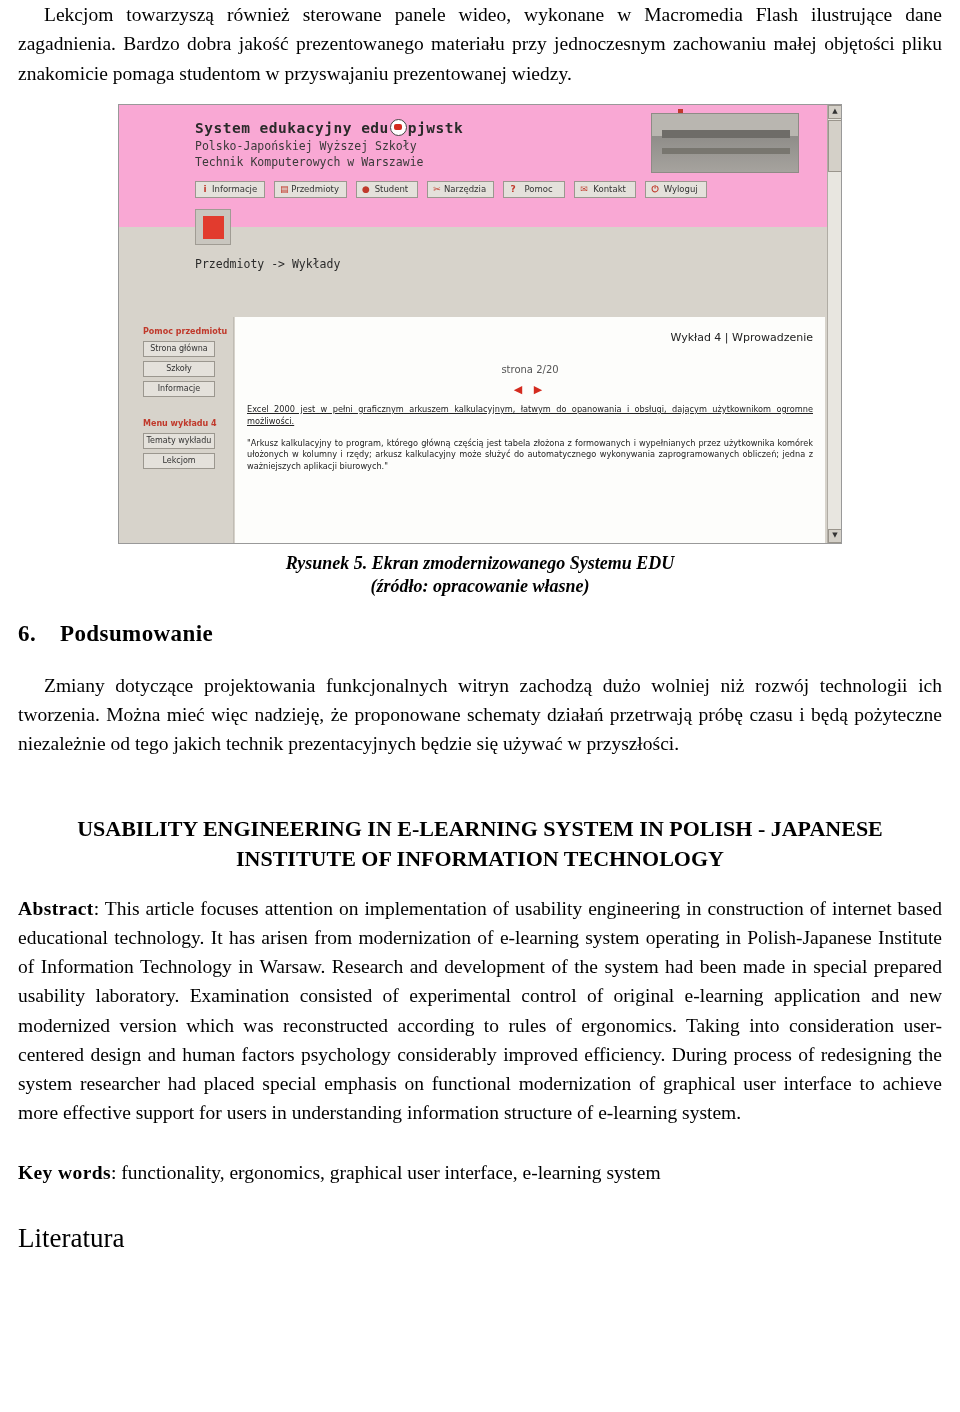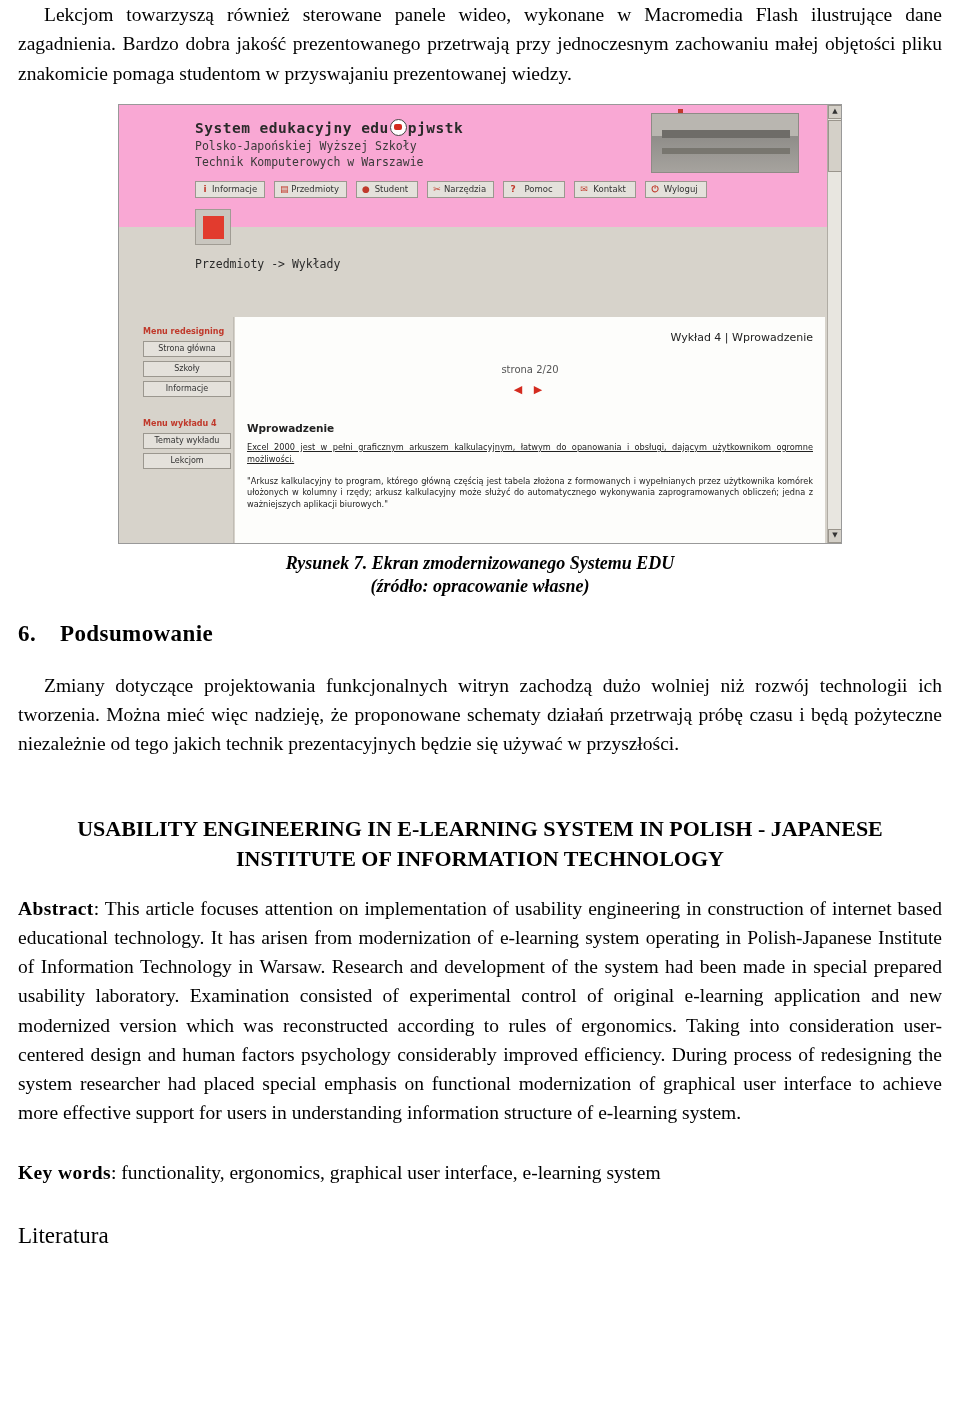--- a/index.html
+++ b/index.html
@@ -260,21 +260,21 @@
     border-right: 1px solid #c0bcb4;
   }
   .ss-lmenu-title {
     font-size: 8px;
     color: #c0392b;
     font-weight: bold;
     margin: 10px 0 5px 10px;
     font-family: "DejaVu Sans", sans-serif;
   }
   .ss-lbtn {
-    width: 88px;
+    width: 72px;
     height: 16px;
     margin: 4px auto 4px 10px;
     background: #e4e1db;
     border: 1px solid #9b978f;
     box-sizing: border-box;
     font-size: 8px;
     line-height: 14px;
     text-align: center;
     color: #333;
     font-family: "DejaVu Sans", sans-serif;
@@ -374,32 +374,32 @@
     letter-spacing: 0.4px;
   }
   .keywords {
     font-size: 19.5px;
     line-height: 1.5;
     margin-top: 30px;
   }
   h2.literatura {
     font-family: "Liberation Serif", serif;
     font-weight: normal;
-    font-size: 23px;
+    font-size: 27px;
     margin: 36px 0 0 0;
   }
   .gap-24 { height: 24px; }
 </style>
 </head>
 <body>
 
 <div class="page">
   <div class="content">
 
-    <p class="body indent top-para">Lekcjom towarzyszą również sterowane panele wideo, wykonane w Macromedia Flash ilustrujące dane zagadnienia. Bardzo dobra jakość prezentowanego przetrwają przy jednoczesnym zachowaniu małej objętości pliku znakomicie pomaga studentom w przyswajaniu prezentowanej wiedzy.</p>
+    <p class="body indent top-para">Lekcjom towarzyszą również sterowane panele wideo, wykonane w Macromedia Flash ilustrujące dane zagadnienia. Bardzo dobra jakość prezentowanego materiału przy jednoczesnym zachowaniu małej objętości pliku znakomicie pomaga studentom w przyswajaniu prezentowanej wiedzy.</p>
 
     <div class="figure-wrap">
       <div class="screenshot">
 
         <div class="ss-inner">
 
           <div class="ss-header">
             <div class="ss-title">
               <span>System edukacyjny edu</span><span class="dot"></span><span>pjwstk</span>
             </div>
@@ -418,51 +418,50 @@
               <div class="ss-navbtn"><span class="glyph">⏻</span><span>Wyloguj</span></div>
             </div>
 
             <div class="ss-logo-sq"></div>
           </div>
 
           <div class="ss-breadcrumb">Przedmioty -&gt; Wykłady</div>
 
 
           <div class="ss-left">
-            <div class="ss-lmenu-title">Menu redesigning</div>
+            <div class="ss-lmenu-title">Pomoc przedmiotu</div>
             <div class="ss-lbtn">Strona główna</div>
             <div class="ss-lbtn">Szkoły</div>
             <div class="ss-lbtn">Informacje</div>
             <div class="ss-lmenu-title" style="margin-top:22px;">Menu wykładu 4</div>
             <div class="ss-lbtn">Tematy wykładu</div>
             <div class="ss-lbtn">Lekcjom</div>
           </div>
 
           <div class="ss-main">
             <div class="ss-lect-title">Wykład 4 | Wprowadzenie</div>
             <div class="ss-page-no">strona 2/20</div>
             <div class="ss-arrows">◀ ▶</div>
-            <div class="ss-sec-head">Wprowadzenie</div>
             <div class="ss-para">Excel 2000 jest w pełni graficznym arkuszem kalkulacyjnym, łatwym do opanowania i obsługi, dającym użytkownikom ogromne możliwości.</div>
             <div class="ss-para2">"Arkusz kalkulacyjny to program, którego główną częścią jest tabela złożona z formowanych i wypełnianych przez użytkownika komórek ułożonych w kolumny i rzędy; arkusz kalkulacyjny może służyć do automatycznego wykonywania zaprogramowanych obliczeń; jedna z ważniejszych aplikacji biurowych."</div>
           </div>
 
         </div>
 
         <div class="ss-scrollbar-v">
           <div class="ss-arrow">▲</div>
           <div class="ss-thumb"></div>
           <div class="ss-arrow bottom">▼</div>
         </div>
 
       </div>
     </div>
 
     <div class="caption">
-      <div>Rysunek 7. Ekran zmodernizowanego Systemu EDU</div>
+      <div>Rysunek 5. Ekran zmodernizowanego Systemu EDU</div>
       <div>(źródło: opracowanie własne)</div>
     </div>
 
     <h2 class="section">
       <span class="sec-num">6.</span><span>Podsumowanie</span>
     </h2>
 
     <div class="gap-24"></div>
 
     <p class="body indent">Zmiany dotyczące projektowania funkcjonalnych witryn zachodzą dużo wolniej niż rozwój technologii ich tworzenia. Można mieć więc nadzieję, że proponowane schematy działań przetrwają próbę czasu i będą pożyteczne niezależnie od tego jakich technik prezentacyjnych będzie się używać w przyszłości.</p>

